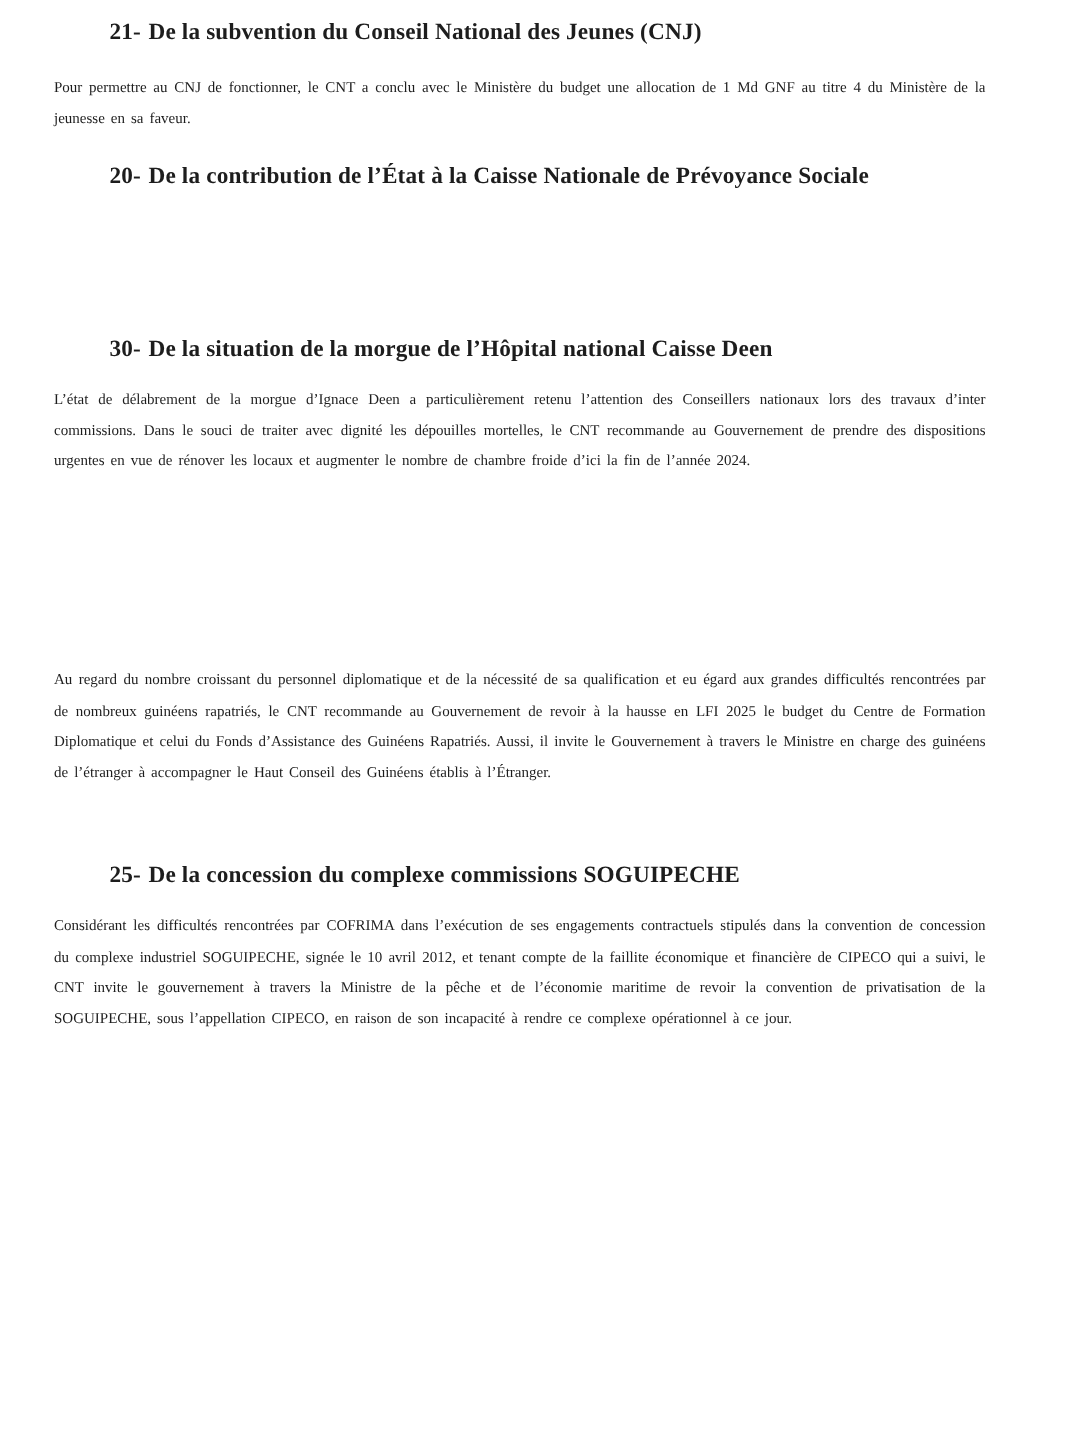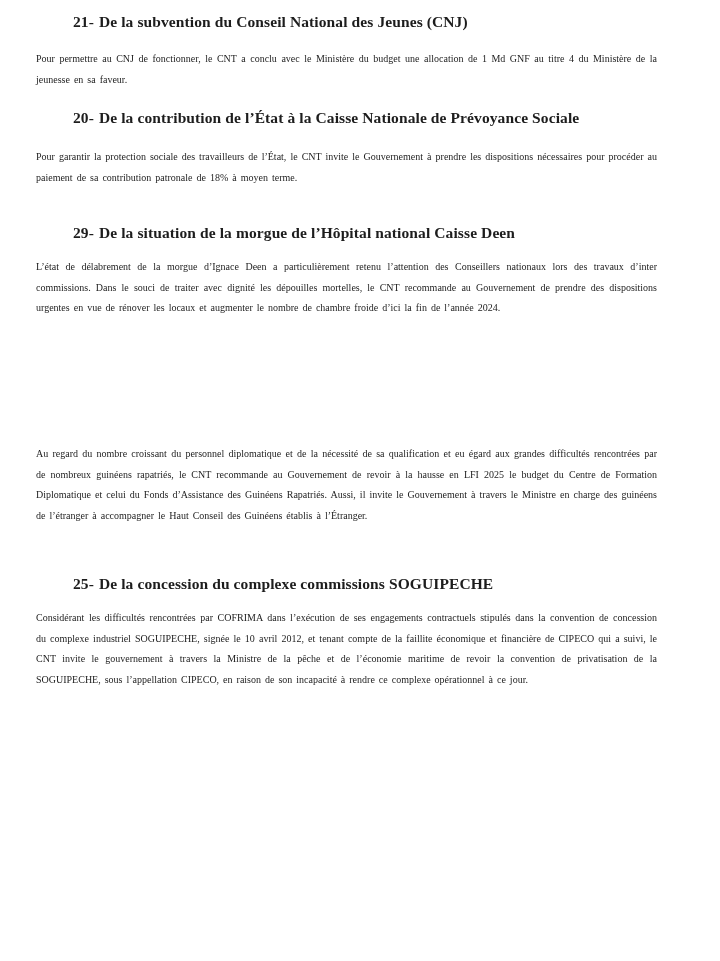--- a/index.html
+++ b/index.html
@@ -53,23 +53,22 @@
 </style>
 </head>
 <body>
 
 <div class="page">
 
   <h2 class="hd" style="top:10px"><span class="num">21-</span><span>De la subvention du Conseil National des Jeunes (CNJ)</span></h2>
   <p class="bd" style="top:49px">Pour permettre au CNJ de fonctionner, le CNT a conclu avec le Ministère du budget une allocation de 1 Md GNF au titre 4 du Ministère de la jeunesse en sa faveur.</p>
 
   <h2 class="hd" style="top:106px"><span class="num">20-</span><span>De la contribution de l’État à la Caisse Nationale de Prévoyance Sociale</span></h2>
-  <p class="bd" style="top:147px">Pour garantir la protection sociale des travailleurs de l’État, le CNT invite le Gouvernement à prendre les dispositions nécessaires pour procéder au paiement de sa contribution patronale de 18% à moyen terme.</p>
 
-  <h2 class="hd" style="top:221px"><span class="num">29-</span><span>De la situation de la morgue de l’Hôpital national Caisse Deen</span></h2>
+  <h2 class="hd" style="top:221px"><span class="num">30-</span><span>De la situation de la morgue de l’Hôpital national Caisse Deen</span></h2>
   <p class="bd" style="top:257px">L’état de délabrement de la morgue d’Ignace Deen a particulièrement retenu l’attention des Conseillers nationaux lors des travaux d’inter commissions. Dans le souci de traiter avec dignité les dépouilles mortelles, le CNT recommande au Gouvernement de prendre des dispositions urgentes en vue de rénover les locaux et augmenter le nombre de chambre froide d’ici la fin de l’année 2024.</p>
 
   <p class="bd" style="top:444px">Au regard du nombre croissant du personnel diplomatique et de la nécessité de sa qualification et eu égard aux grandes difficultés rencontrées par de nombreux guinéens rapatriés, le CNT recommande au Gouvernement de revoir à la hausse en LFI 2025 le budget du Centre de Formation Diplomatique et celui du Fonds d’Assistance des Guinéens Rapatriés. Aussi, il invite le Gouvernement à travers le Ministre en charge des guinéens de l’étranger à accompagner le Haut Conseil des Guinéens établis à l’Étranger.</p>
 
   <h2 class="hd" style="top:572px"><span class="num">25-</span><span>De la concession du complexe commissions SOGUIPECHE</span></h2>
   <p class="bd" style="top:608px">Considérant les difficultés rencontrées par COFRIMA dans l’exécution de ses engagements contractuels stipulés dans la convention de concession du complexe industriel SOGUIPECHE, signée le 10 avril 2012, et tenant compte de la faillite économique et financière de CIPECO qui a suivi, le CNT invite le gouvernement à travers la Ministre de la pêche et de l’économie maritime de revoir la convention de privatisation de la SOGUIPECHE, sous l’appellation CIPECO, en raison de son incapacité à rendre ce complexe opérationnel à ce jour.</p>
 
   <div class="pageno">11</div>
 
 </div>

